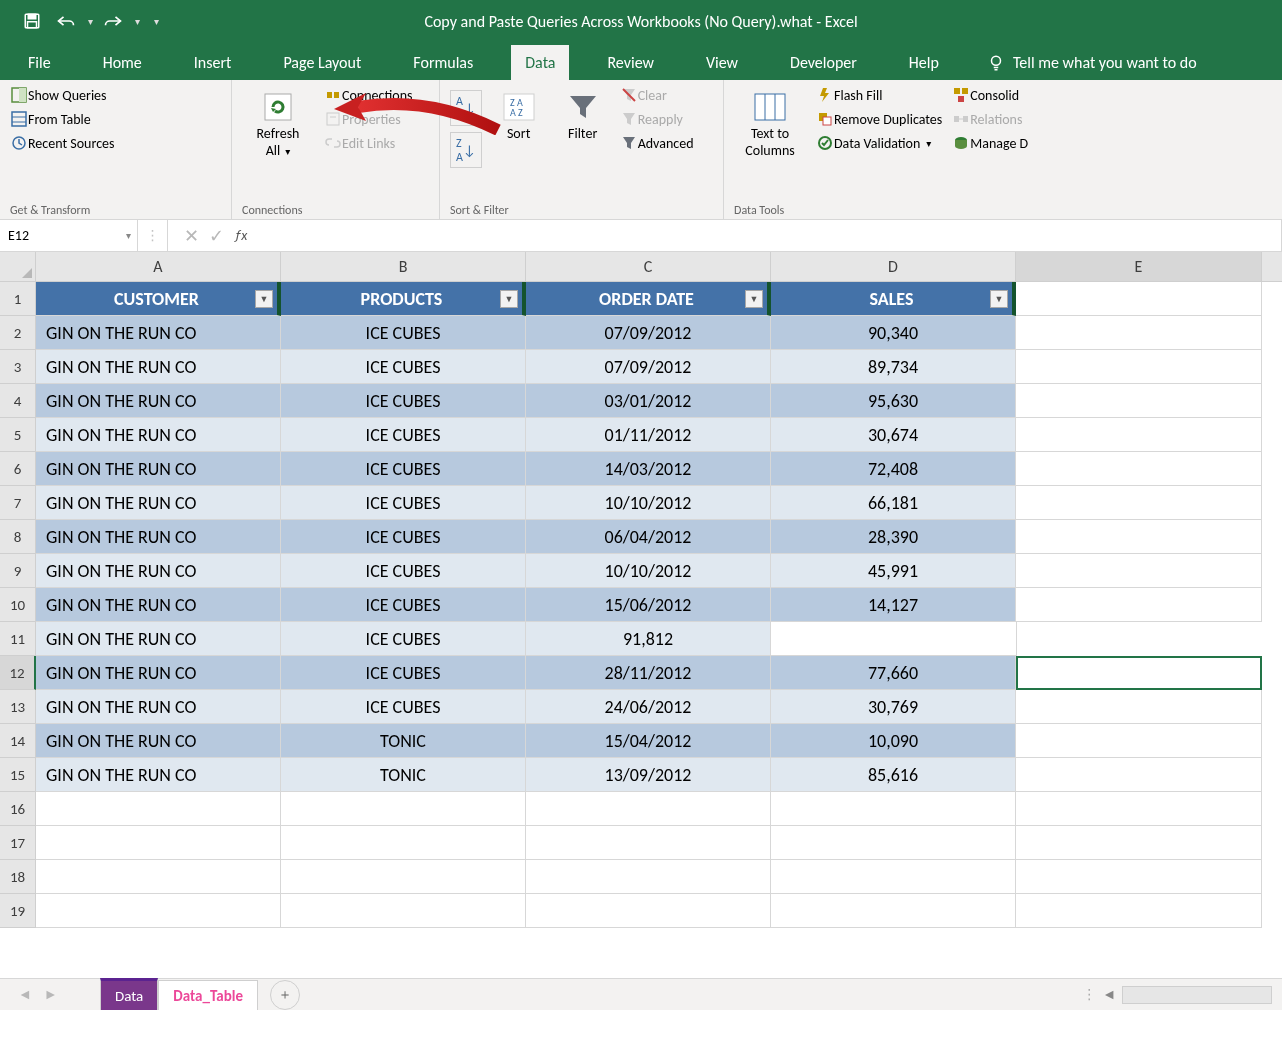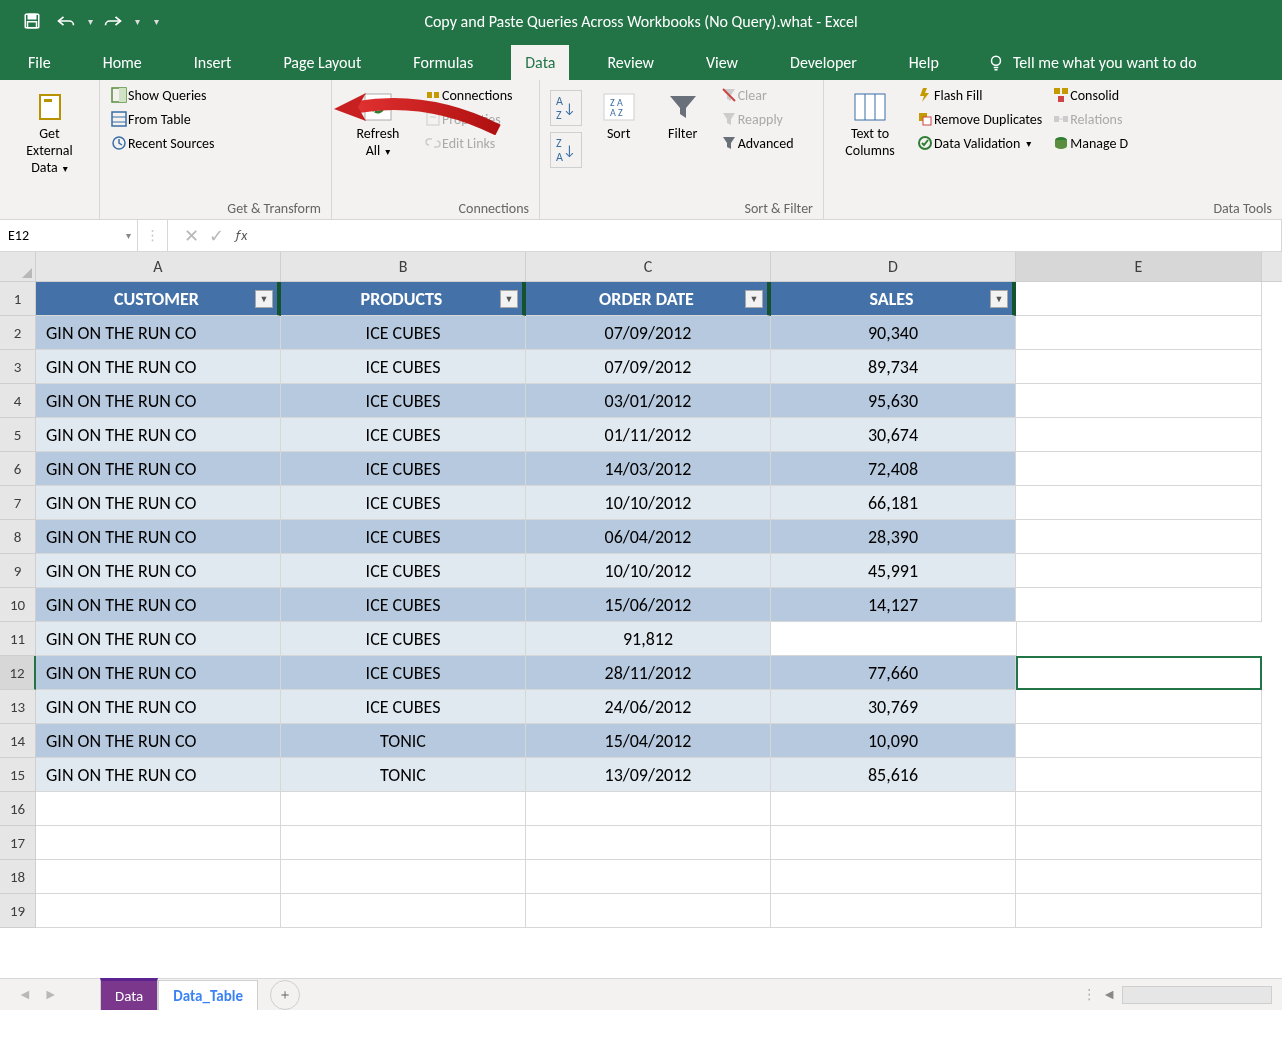--- a/index.html
+++ b/index.html
@@ -14,21 +14,21 @@
   
   .tabs { background: #227447; display: flex; align-items: flex-end; height: 38px; padding-left: 14px; gap: 24px; color: #fff; font-size: 16px; }
   .tab { padding: 8px 14px 8px 14px; cursor: pointer; }
   .tab.active { background: #f3f2f1; color: #227447; }
   .tellme { display: flex; align-items: center; gap: 8px; padding: 8px 10px; }
 
   
   .ribbon { background: #f3f2f1; border-bottom: 1px solid #d7d7d7; height: 140px; display: flex; }
   .group { border-right: 1px solid #d7d7d7; padding: 6px 10px 2px 10px; display: flex; flex-direction: column; justify-content: space-between; }
   .group-body { display: flex; align-items: flex-start; gap: 10px; }
-  .group-label { text-align: right; font-size: 14px; color: #666; padding-top: 2px; }
+  .group-label { text-align: left; font-size: 12px; color: #666; padding-top: 2px; }
   .big-btn { display: flex; flex-direction: column; align-items: center; justify-content: flex-start; width: 72px; padding: 4px 2px; text-align: center; font-size: 14px; line-height: 1.2; }
   .big-btn .icon { width: 34px; height: 34px; margin-bottom: 2px; display: flex; align-items: center; justify-content: center; }
   .sml-list { display: flex; flex-direction: column; gap: 6px; }
   .sml-btn { display: flex; align-items: center; font-size: 14px; white-space: nowrap; }
   .sml-btn .mini-icon { width: 18px; height: 18px; display: flex; align-items:center; justify-content:center; }
   .disabled { color: #aaa; }
   .dd-caret { font-size: 10px; margin-left: 2px; }
 
   
   .arrow-annot { position: absolute; left: 328px; top: 85px; pointer-events: none; }
@@ -128,35 +128,20 @@
     <svg width="18" height="18" viewBox="0 0 24 24" fill="none" stroke="#fff" stroke-width="2">
         <circle cx="12" cy="9" r="6"></circle>
         <path d="M9 18 h6 M10 21 h4"></path>
       </svg>
     <span>Tell me what you want to do</span>
   </div>
 </div>
 
 <div class="ribbon">
 
-  <div class="group" style="width:100px">
-    <div class="group-body" style="justify-content:center;">
-      <div class="big-btn">
-        <div class="icon">
-          <svg width="32" height="32" viewBox="0 0 32 32">
-              <rect x="6" y="4" width="20" height="24" fill="#fff" stroke="#b99200" stroke-width="2"></rect>
-              <rect x="10" y="8" width="8" height="3" fill="#b99200"></rect>
-            </svg>
-        </div>
-        <span>Get External</span>
-        <span>Data <span class="dd-caret">▾</span></span>
-      </div>
-    </div>
-    <div class="group-label">&nbsp;</div>
-  </div>
 
   <div class="group" style="width:232px">
     <div class="group-body">
       <div class="sml-list">
         <div class="sml-btn">
           <span class="mini-icon">
               <svg width="16" height="16" viewBox="0 0 16 16">
                 <rect x="1" y="1" width="14" height="14" fill="none" stroke="#5a8e3e" stroke-width="1.5"></rect>
                 <rect x="8" y="1" width="7" height="14" fill="#cfe2c3"></rect>
               </svg>
@@ -565,21 +550,21 @@
   </div>
 </div>
 
 <div class="bottom-bar">
   <div class="nav-arrows">
     <span>◄</span>
     <span>►</span>
   </div>
   <div class="sheet-tabs">
     <div class="sheet-tab active">Data</div>
-    <div class="sheet-tab" style="color:#3b82f6;font-weight:bold">Data_Table</div>
+    <div class="sheet-tab" style="color:#ec4899;font-weight:bold">Data_Table</div>
   </div>
   <div class="newsheet">＋</div>
   <div class="hscroll-area">
     <span style="color:#aaa">⋮</span>
     <span style="color:#888">◄</span>
     <div class="hscroll-track"></div>
   </div>
 </div>
 
 <div class="statusbar"></div>

